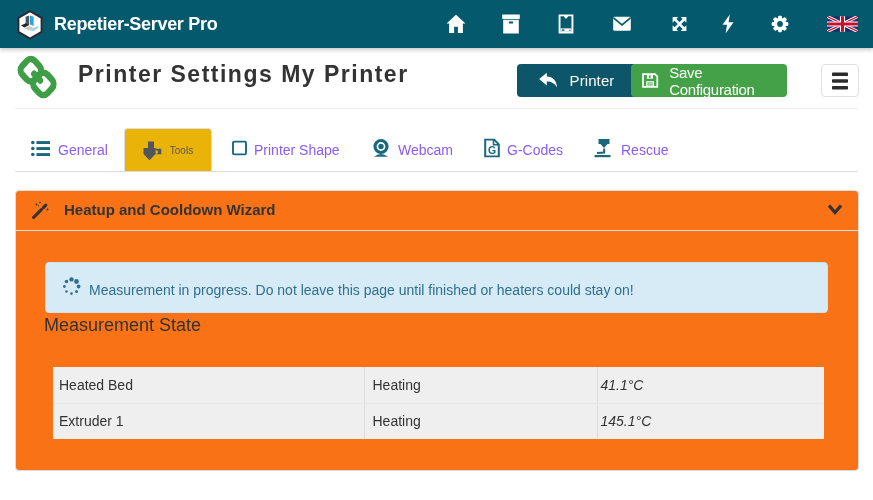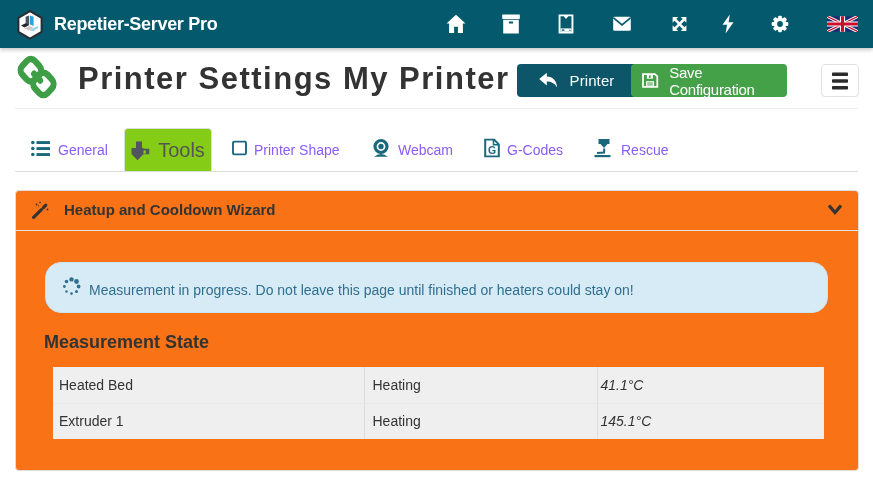--- a/index.html
+++ b/index.html
@@ -3,40 +3,40 @@
 <meta charset="utf-8">
 <style>
 * { margin:0; padding:0; box-sizing:border-box; }
 html,body { width:873px; height:500px; background:#fff; font-family:"Liberation Sans",sans-serif; overflow:hidden; }
 .abs { position:absolute; }
 
 #nav { position:absolute; left:0; top:0; width:873px; height:48px; background:#045a6c; box-shadow:0 2px 4px rgba(0,0,0,0.22); }
 #brand { position:absolute; left:54px; top:0; height:48px; line-height:48px; color:#fff; font-size:18px; font-weight:bold; letter-spacing:-0.3px; }
 .navico { position:absolute; top:14px; }
 
-#h2 { position:absolute; left:78px; top:61px; font-size:31px; font-weight:bold; color:#333; letter-spacing:1.5px; }
+#h2 { position:absolute; left:78px; top:61px; font-size:23px; font-weight:bold; color:#333; letter-spacing:1.5px; }
 #chain { position:absolute; left:15px; top:53px; }
 .btn { position:absolute; top:64px; height:33px; border-radius:4px; color:#fff; font-size:15px; letter-spacing:0.1px; display:flex; align-items:center; justify-content:center; }
 #btn-printer { left:517px; width:120px; background:#0d566a;text-align:center; }
 #btn-save { left:631px; width:156px; background:#44a147; letter-spacing:-0.3px; }
 #btn-menu { position:absolute; left:821px; top:64px; width:38px; height:33px; background:#fff; border:1px solid #e2e2e2; border-radius:4px; display:flex; align-items:center; justify-content:center; }
 #hdr-line { position:absolute; left:15px; top:108px; width:843px; border-bottom:1px solid #eee; }
 
 #tabline { position:absolute; left:15px; top:171px; width:843px; border-bottom:1px solid #ddd; }
 .tab { position:absolute; top:128px; height:43px; display:flex; align-items:center; color:#8b5cf6; font-size:14px; }
 .tab svg { margin-right:7px; transform:translateY(-1.5px); }
-#tab-active { position:absolute; left:124px; top:128px; width:88px; height:44px; background:#84cc16; border:1px solid #ddd; border-bottom:0; border-radius:4px 4px 0 0; display:flex; align-items:center; justify-content:center; color:#555; font-size:20px; }
+#tab-active { position:absolute; left:124px; top:128px; width:88px; height:44px; background:#eab308; border:1px solid #ddd; border-bottom:0; border-radius:4px 4px 0 0; display:flex; align-items:center; justify-content:center; color:#555; font-size:10px; }
 #tab-active svg { margin-right:8px; }
 
 #panel { position:absolute; left:15px; top:190px; width:844px; height:281px; background:#f97316; border:1px solid #ddd; border-radius:4px; }
 #panel-head { position:absolute; left:0; top:0; width:100%; height:40px; border-bottom:1px solid #e3e3e3; }
 #panel-title { position:absolute; left:48px; top:10px; font-size:15px; font-weight:bold; color:#333; }
-#alert { position:absolute; left:29px; top:71px; width:783px; height:51px; background:#d7ebf6; border:1px solid #cbe4f1; border-radius:16px; color:#2f6f8f; font-size:14px; }
+#alert { position:absolute; left:29px; top:71px; width:783px; height:51px; background:#d7ebf6; border:1px solid #cbe4f1; border-radius:4px; color:#2f6f8f; font-size:14px; }
 #alert .txt { position:absolute; left:43px; top:19px; }
-#mstate { position:absolute; left:28px; top:141px; font-size:18px; font-weight:bold; color:#333; }
+#mstate { position:absolute; left:28px; top:124px; font-size:18px; font-weight:normal; color:#333; }
 table#mtab { position:absolute; left:31px; top:170px; width:783px; border-collapse:collapse; background:#efefef; font-size:14px; color:#333; }
 table#mtab td { border-right:1px solid #ddd; border-bottom:1px solid #e8e8e8; height:39px; padding:0 0 0 6px; }
 table#mtab td:nth-child(2) { padding-left:8px; }
 table#mtab td:nth-child(3) { padding-left:3px;font-style:italic; }
 table#mtab { border:6px solid #f97316; }
 </style>
 </head>
 <body>
 <div id="nav">
   <svg id="logo" class="abs" style="left:17px;top:10px;" width="26" height="30" viewBox="0 0 26 30">

